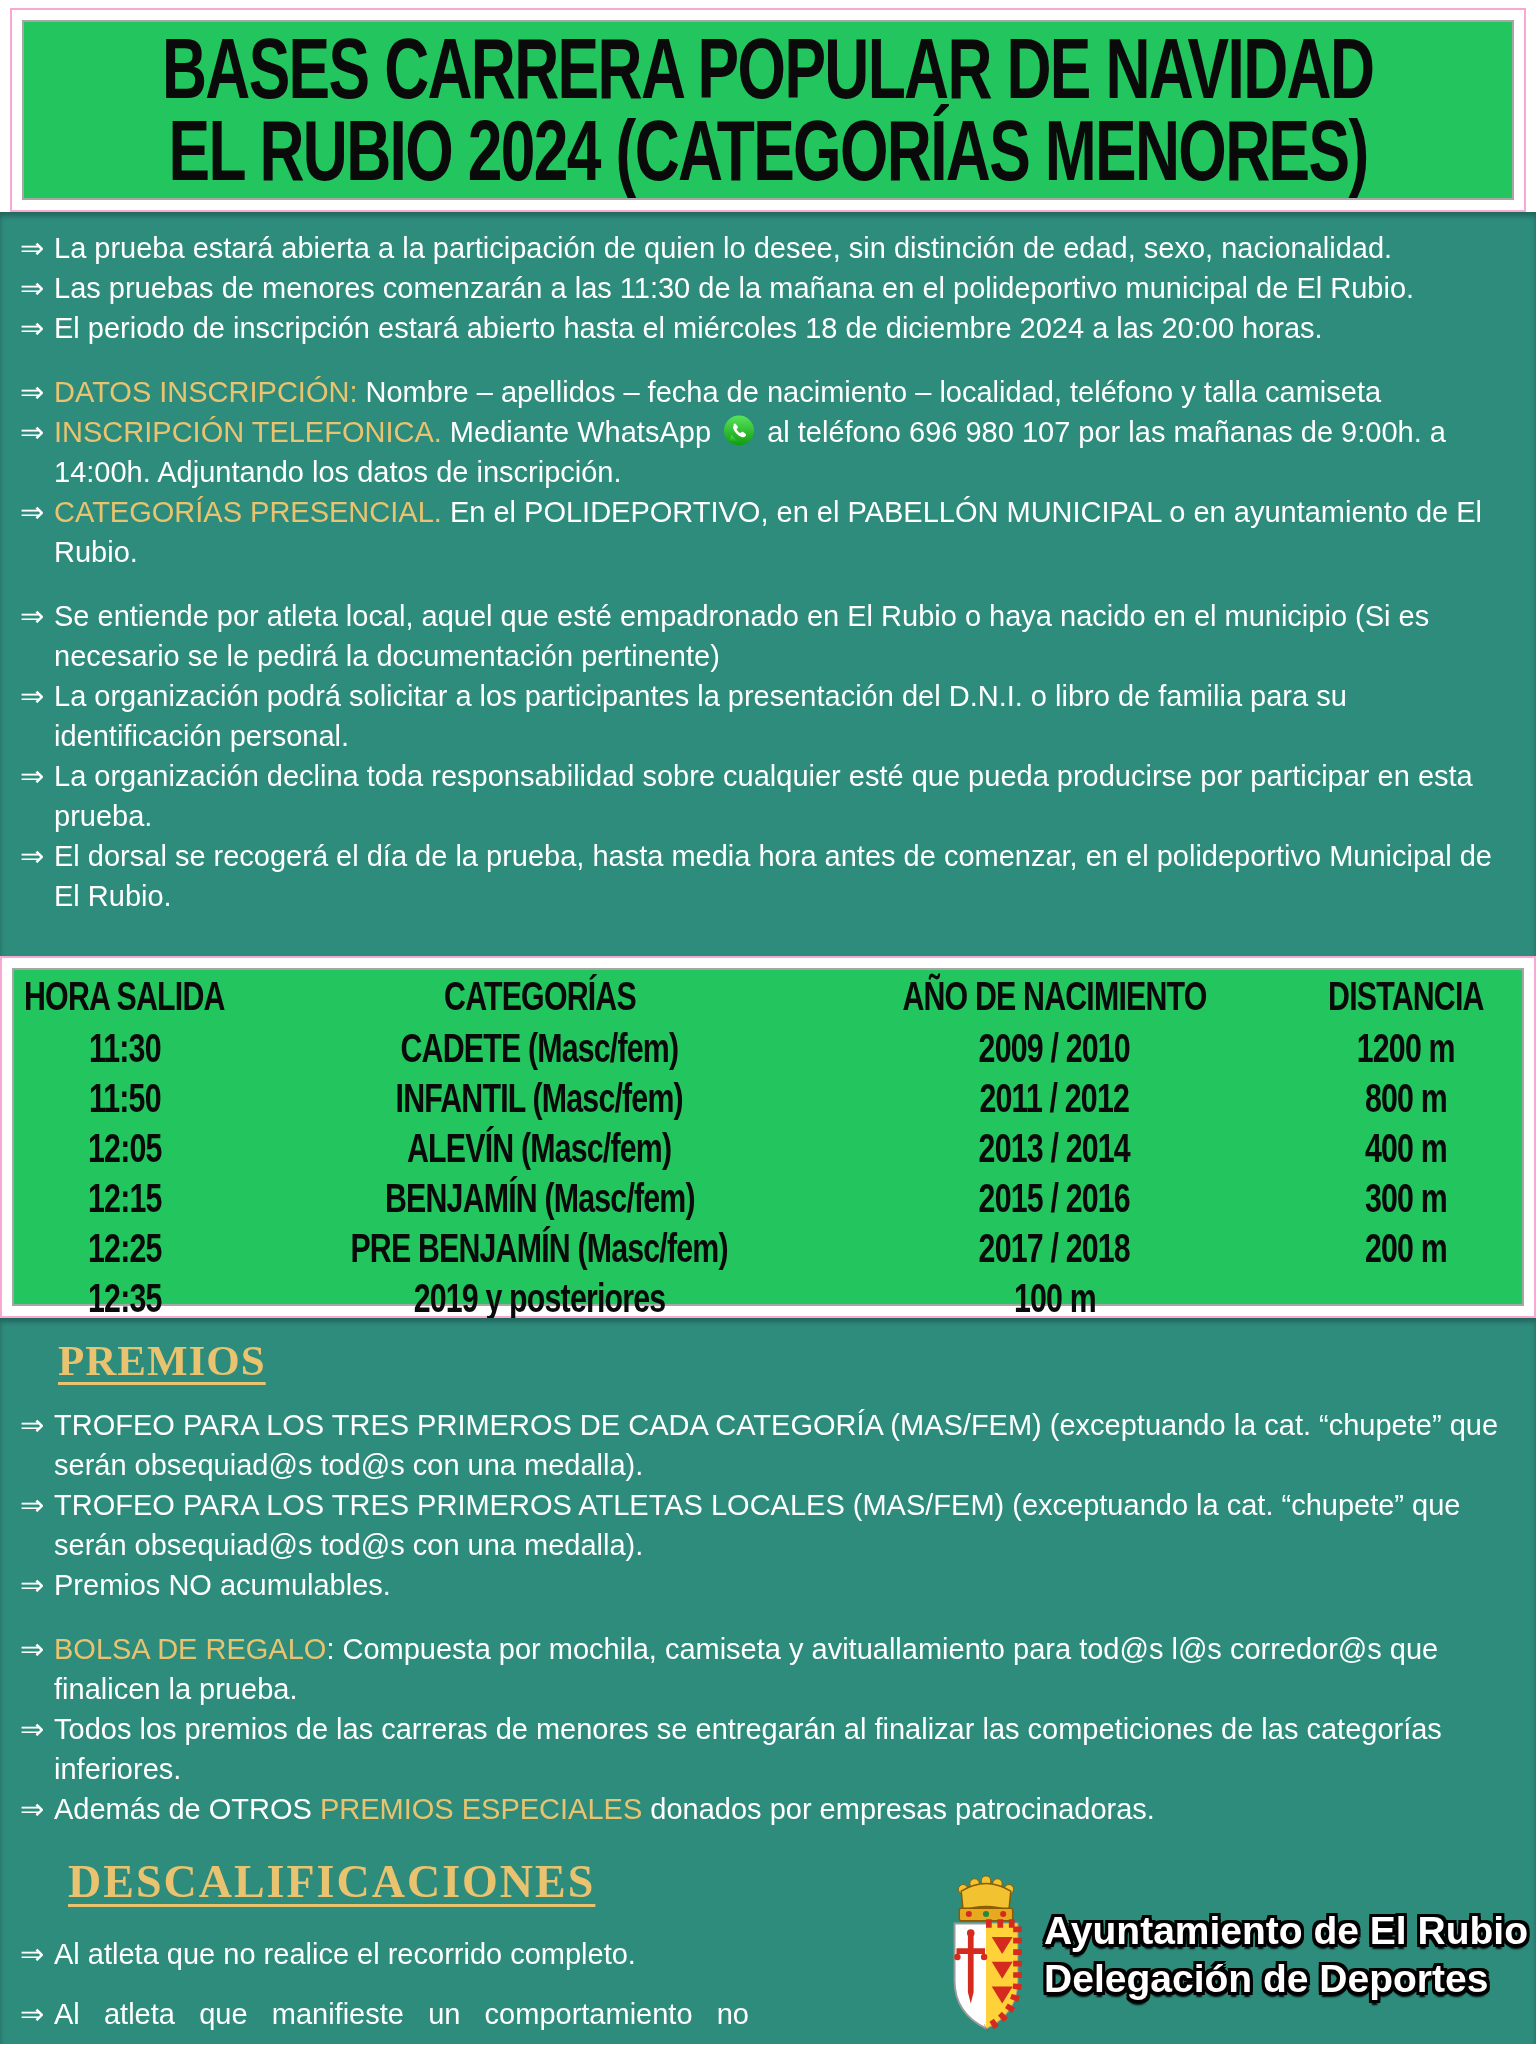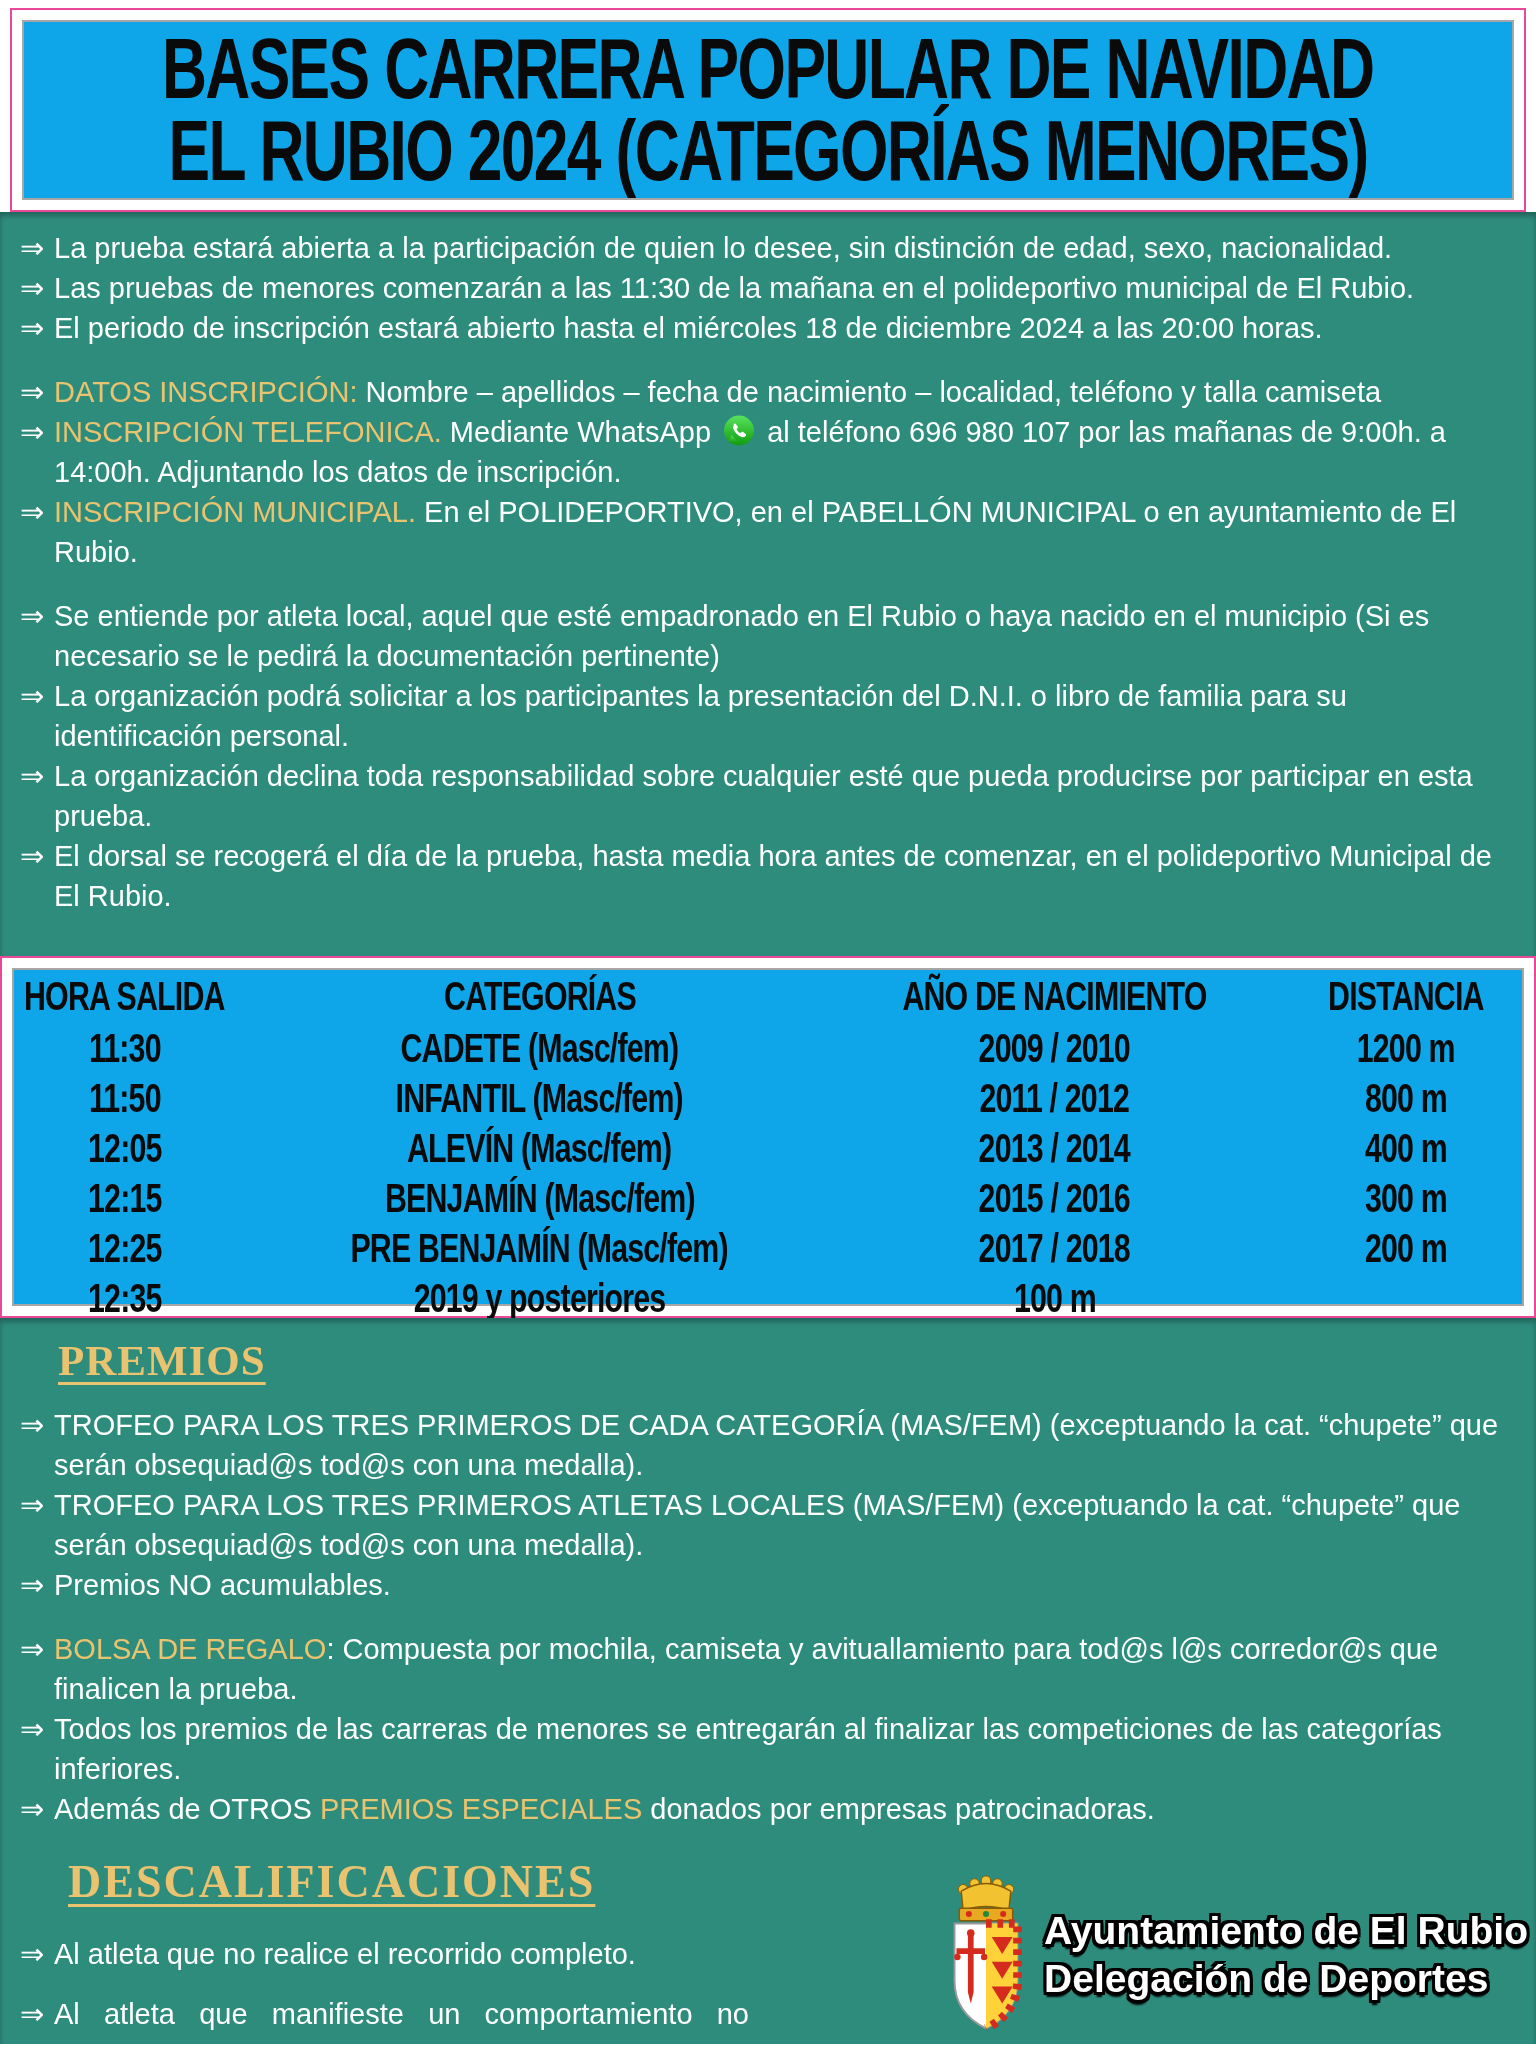--- a/index.html
+++ b/index.html
@@ -7,23 +7,23 @@
   .page {
     position: relative;
     width: 1536px; height: 2048px;
     background:#ffffff;
     overflow: hidden;
     font-family: "Liberation Sans", sans-serif;
   }
 
   
   .frame {
-    border: 2px solid #ec4899;
+    border: 2px solid #f9a8d4;
     box-shadow: inset 0 0 0 10px #ffffff, inset 0 0 0 12px #a6a6a6;
-    background:#0ea5e9;
+    background:#22c55e;
   }
 
   
   .title-box {
     margin: 8px 10px 0 10px;
     height: 204px;
     display: flex; flex-direction: column;
     align-items: center; justify-content: center;
     gap: 6px;
     text-align: center;
@@ -177,21 +177,21 @@
                     <stop offset="1" stop-color="#119c0f"></stop>
                   </linearGradient>
                 </defs>
                 <circle cx="24" cy="22" r="20" fill="url(#wag)"></circle>
                 <path d="M10 38 L14 28 L22 36 Z" fill="url(#wag)"></path>
                 <path d="M16.5 13.5c1-1 2.6-1.1 3.4 0l2.2 2.9c.6.8.5 1.9-.2 2.6l-1.2 1.2c.7 1.8 3.4 4.5 5.2 5.2l1.2-1.2c.7-.7 1.8-.8 2.6-.2l2.9 2.2c1.1.8 1 2.4 0 3.4-1.3 1.3-3.4 1.8-5.1 1.1-5-2-9.1-6.1-11.1-11.1-.7-1.7-.2-3.8 1.1-5.1z" fill="#ffffff"></path>
               </svg></span><span> al teléfono 696 980 107 por las mañanas de 9:00h. a 14:00h. Adjuntando los datos de inscripción.</span></span>
       </div>
       <div class="li">
         <span class="arr">⇒</span>
-        <span class="txt"><span class="gold">INSCRIPCIÓN MUNICIPAL.</span><span> En el POLIDEPORTIVO, en el PABELLÓN MUNICIPAL o en ayuntamiento de El Rubio.</span></span>
+        <span class="txt"><span class="gold">CATEGORÍAS PRESENCIAL.</span><span> En el POLIDEPORTIVO, en el PABELLÓN MUNICIPAL o en ayuntamiento de El Rubio.</span></span>
       </div>
     </div>
 
     <div class="group">
       <div class="li">
         <span class="arr">⇒</span>
         <span class="txt">Se entiende por atleta local, aquel que esté empadronado en El Rubio o haya nacido en el municipio (Si es necesario se le pedirá la documentación pertinente)</span>
       </div>
       <div class="li">
         <span class="arr">⇒</span>

